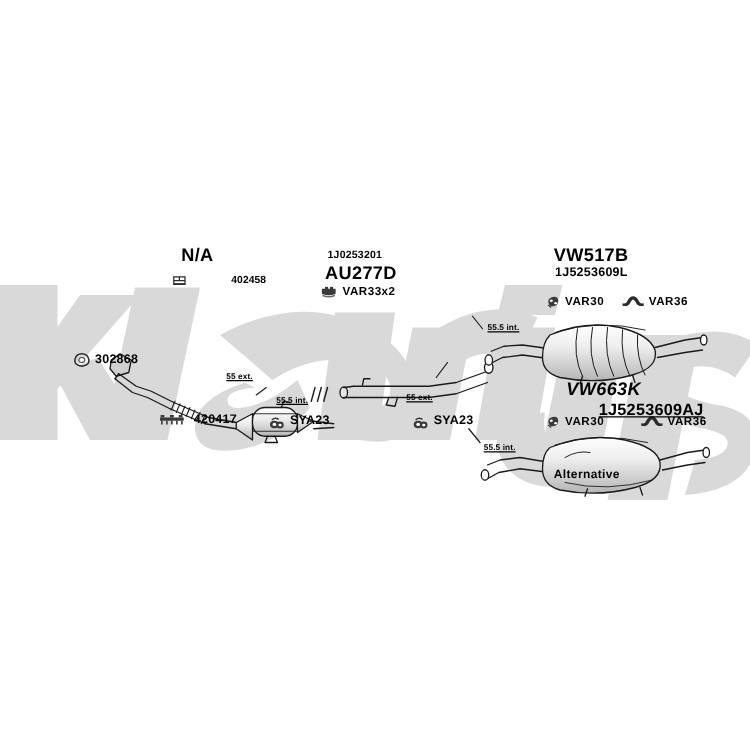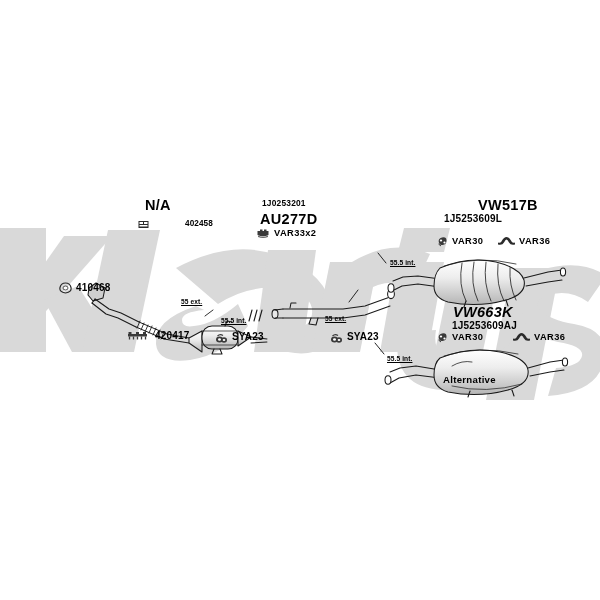--- a/index.html
+++ b/index.html
@@ -307,32 +307,32 @@
     <path d="M2 13 q6 2 8 -4 q4 -7 9 -7 q5 0 9 7 q2 6 8 4 l0 4 q-9 2 -12 -4 q-3 -6 -5 -6 q-2 0 -5 6 q-3 6 -12 4 z" fill="#2b2b2b"></path>
   </svg>
 
   <div class="lbl grp-code" style="left:145px; top:198px;text-align:center;">N/A</div>
   <div class="lbl oe-code" style="left:151px; top:220px;margin-left:34px;">402458</div>
 
   <div class="lbl grp-code" style="left:260px; top:212px;">AU277D</div>
   <div class="lbl part-num" style="left:262px; top:199px; font-size:8.4px;">1J0253201</div>
   <div class="lbl var-label" style="left:274px; top:229px;">VAR33x2</div>
 
-  <div class="lbl grp-code" style="left:443px; top:198px;margin-left:35px;">VW517B</div>
+  <div class="lbl grp-code" style="left:443px; top:198px;">VW517B</div>
   <div class="lbl part-num" style="left:444px; top:214px; font-size:10px;">1J5253609L</div>
   <div class="lbl var-label" style="left:452px; top:237px;">VAR30</div>
   <div class="lbl var-label" style="left:519px; top:237px;">VAR36</div>
 
   <div class="lbl grp-code" style="left:453px; top:305px;font-style:italic;">VW663K</div>
-  <div class="lbl part-num" style="left:452px; top:321px; font-size:10px;">1J5253609AJ</div>
+  <div class="lbl part-num" style="left:479px; top:321px; font-size:13px;text-decoration:underline;">1J5253609AJ</div>
   <div class="lbl var-label" style="left:452px; top:333px;">VAR30</div>
   <div class="lbl var-label" style="left:534px; top:333px;">VAR36</div>
   <div class="lbl alt-label" style="left:443px; top:375px;text-align:right;">Alternative</div>
 
-  <div class="lbl part-num" style="left:76px; top:283px;">410468</div>
+  <div class="lbl part-num" style="left:76px; top:283px;">302868</div>
   <div class="lbl part-num" style="left:155px; top:331px;">420417</div>
   <div class="lbl part-num" style="left:232px; top:332px;">SYA23</div>
   <div class="lbl part-num" style="left:347px; top:332px;">SYA23</div>
 
   <div class="lbl dim-label" style="left:181px; top:299px;">55 ext.</div>
   <div class="lbl dim-label" style="left:221px; top:318px;">55.5 int.</div>
   <div class="lbl dim-label" style="left:325px; top:316px;">55 ext.</div>
   <div class="lbl dim-label" style="left:390px; top:260px;">55.5 int.</div>
   <div class="lbl dim-label" style="left:387px; top:356px;">55.5 int.</div>
 

